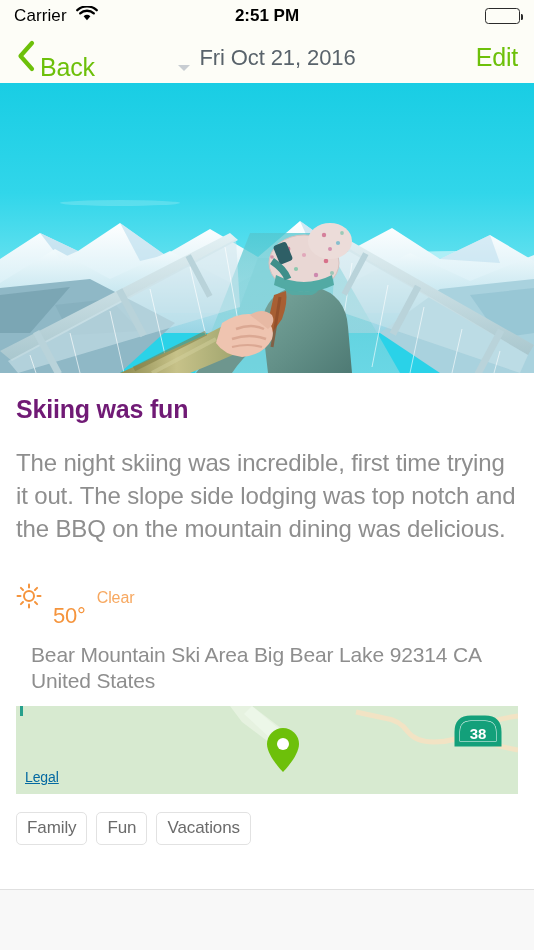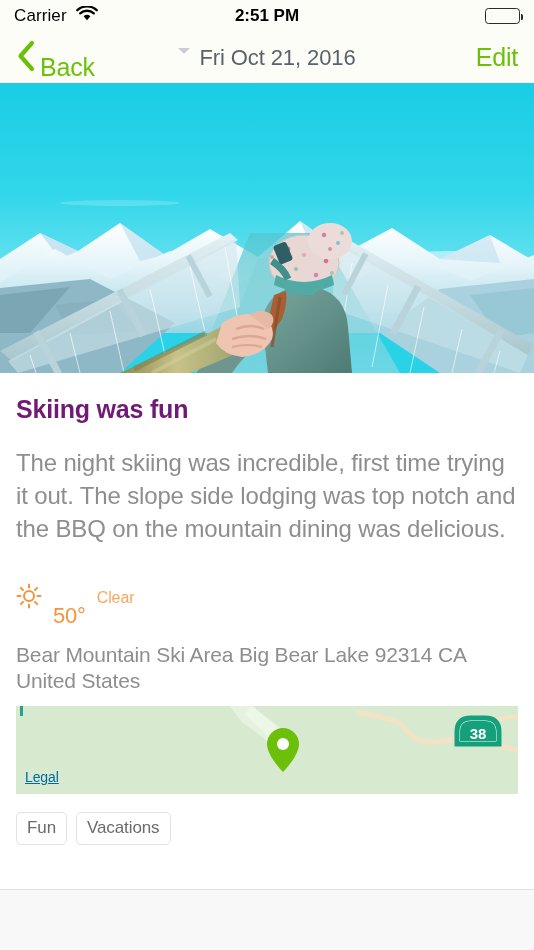--- a/index.html
+++ b/index.html
@@ -105,21 +105,21 @@
   .nav-back-label {
     font-size: 25px;
     color: #6dc00a;
     letter-spacing: -0.2px;
     margin-top: 20px;
   }
   .nav-title-wrap {
     position: absolute;
     left: 0; right: 0;
     display: flex;
-    align-items: flex-start;
+    align-items: flex-end;
     justify-content: center;
     gap: 9px;
   }
   .title-caret {
     width: 0; height: 0;
     border-left: 6px solid transparent;
     border-right: 6px solid transparent;
     border-top: 6px solid #c8cdd2;
     margin-top: 3px;
   }
@@ -183,20 +183,21 @@
   }
   .weather-cond {
     font-size: 16px;
     color: #f7a860;
     letter-spacing: -0.1px;
   }
 
   
   .location-block {
     margin-top: 13px;
+    margin-left: 15px;
   }
   .location-text {
     font-size: 21px;
     line-height: 26px;
     color: #8e8e8e;
     letter-spacing: -0.15px;
   }
   .location-time {
     font-size: 21px;
     line-height: 26px;
@@ -500,20 +501,21 @@
 
       <g>
         <path d="M251 38 a16 16 0 1 1 32 0 c0 12 -16 28 -16 28 s-16 -16 -16 -28 z" fill="#6dc00a"></path>
         <circle cx="267" cy="38" r="6" fill="#ffffff"></circle>
       </g>
     </svg>
     <span class="map-legal">Legal</span>
   </div>
 
   <div class="tags-row">
+    <span class="tag-chip">Family</span>
     <span class="tag-chip">Fun</span>
     <span class="tag-chip">Vacations</span>
   </div>
 
   <div class="bottom-sep"></div>
   <div class="bottom-bar"></div>
 
 </div>
 
 </body></html>

